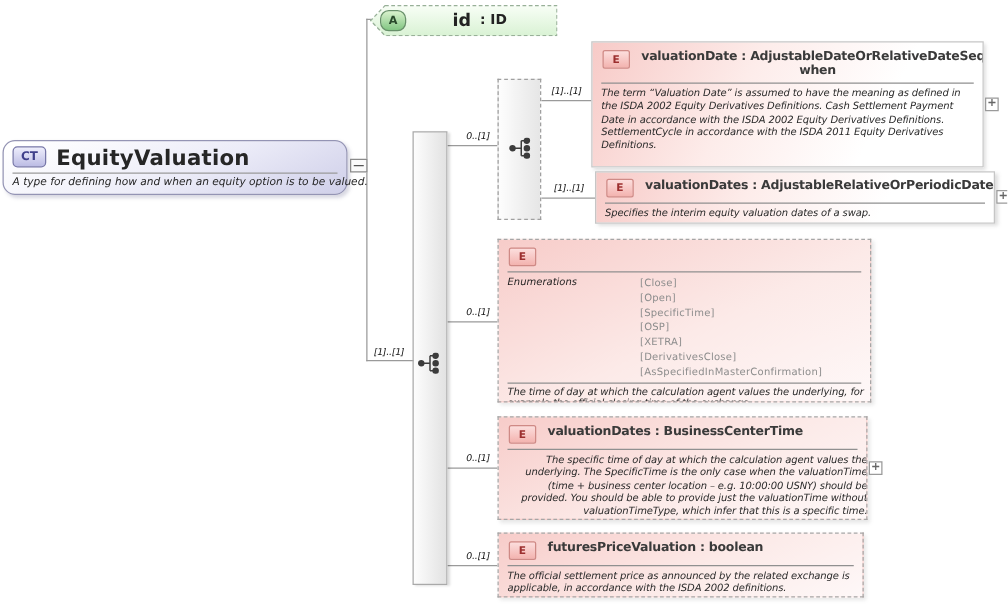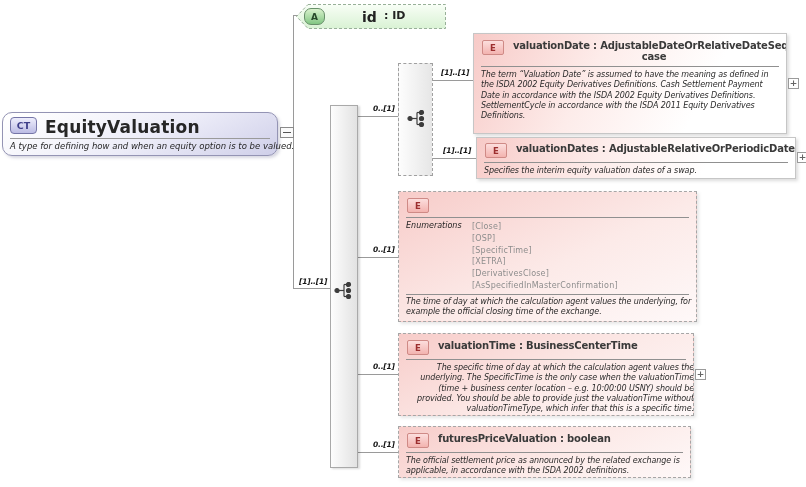--- a/index.html
+++ b/index.html
@@ -4,21 +4,21 @@
 <style>
   html,body{margin:0;padding:0;background:#fff;}
   #canvas{
     position:relative;width:806px;height:487px;overflow:hidden;background:#ffffff;
     font-family:"DejaVu Sans",sans-serif;color:#2e2e2e;
   }
   .abs{position:absolute;}
   
   .cline{position:absolute;background:#9a9a9a;}
   .card-label{
-    position:absolute;font-size:7.5px;font-weight:bold;font-style:italic;
+    position:absolute;font-size:7.5px;font-weight:normal;font-style:italic;
     color:#141414;letter-spacing:-0.2px;white-space:nowrap;
   }
   
   .ct-box{
     left:2px;top:112px;width:276px;height:44px;border:1px solid #9494b4;border-radius:10px;
     background:linear-gradient(155deg,#ffffff 5%,#ececf8 55%,#cfcfe9 100%);
     box-shadow:2px 2px 3px rgba(100,100,140,.25);box-sizing:border-box;padding:4px 7px 0 7px;
   }
   .ct-hdr{display:flex;align-items:flex-start;gap:8px;height:18px;}
   .ct-badge{
@@ -76,21 +76,21 @@
     font-weight:bold;font-size:10px;line-height:11px;color:#3a3a3a;
     letter-spacing:-0.2px;white-space:nowrap;
   }
   .title.center{flex:1;text-align:center;}
   .title.center div{white-space:nowrap;}
   .box-sep{margin:1px 7px 0 7px;background:#909090;}
   .desc{
     font-style:italic;font-size:8px;line-height:10.3px;color:#2a2a2a;
     padding:3px 7px 0 7px;letter-spacing:-0.1px;
   }
-  .enum-row{display:flex;padding:3px 7px 0 7px;font-size:8px;}
+  .enum-row{display:flex;padding:3px 7px 0 7px;font-size:8px;gap:40px;}
   .enum-label{flex:0 0 auto;width:60px;font-style:italic;color:#1f1f1f;}
   .enum-values{color:#8d8d8d;line-height:11.8px;letter-spacing:.2px;padding-left:6px;}
   .enum-sep{margin:2px 7px 0 7px;background:#909090;}
   
   .plus{
     position:absolute;width:11px;height:11px;border:1px solid #9a9a9a;background:#fff;
     box-sizing:border-box;color:#666;font-size:9px;line-height:8px;text-align:center;
     font-weight:bold;cursor:pointer;
   }
   svg{display:block;}
@@ -173,21 +173,21 @@
         <circle cx="14.5" cy="14.5" r="2"></circle>
       </g>
     </svg>
   </div>
 
   <div class="elem" style="left:473px;top:33px;width:314px;height:101px;">
     <div class="hdr">
       <div class="e-badge">E</div>
       <div class="title center">
           <div>valuationDate : AdjustableDateOrRelativeDateSequ</div>
-          <div>case</div>
+          <div>when</div>
         </div>
     </div>
     <div class="sep box-sep"></div>
     <div class="desc" style="width:302px;">The term “Valuation Date” is assumed to have the meaning as defined in the ISDA 2002 Equity Derivatives Definitions. Cash Settlement Payment Date in accordance with the ISDA 2002 Equity Derivatives Definitions. SettlementCycle in accordance with the ISDA 2011 Equity Derivatives Definitions.</div>
   </div>
   <div class="plus" style="left:788px;top:78px;">+</div>
 
   <div class="elem" style="left:476px;top:137px;width:320px;height:42px;">
     <div class="hdr tight">
       <div class="e-badge">E</div>
@@ -200,35 +200,36 @@
 
   <div class="elem dashed" style="left:398px;top:191px;width:299px;height:131px;">
     <div class="hdr">
       <div class="e-badge">E</div>
     </div>
     <div class="sep box-sep"></div>
     <div class="enum-row">
       <div class="enum-label">Enumerations</div>
       <div class="enum-values">
           <div>[Close]</div>
+          <div>[Open]</div>
+          <div>[SpecificTime]</div>
           <div>[OSP]</div>
-          <div>[SpecificTime]</div>
           <div>[XETRA]</div>
           <div>[DerivativesClose]</div>
           <div>[AsSpecifiedInMasterConfirmation]</div>
         </div>
     </div>
     <div class="sep enum-sep"></div>
     <div class="desc" style="width:288px;padding-top:2px;line-height:9.8px;">The time of day at which the calculation agent values the underlying, for example the official closing time of the exchange.</div>
   </div>
 
   <div class="elem dashed" style="left:398px;top:333px;width:296px;height:83px;">
     <div class="hdr">
       <div class="e-badge">E</div>
-      <div class="title">valuationTime : BusinessCenterTime</div>
+      <div class="title">valuationDates : BusinessCenterTime</div>
     </div>
     <div class="sep box-sep"></div>
     <div class="desc" style="width:288px;text-align:right;">The specific time of day at which the calculation agent values the underlying. The SpecificTime is the only case when the valuationTime (time + business center location – e.g. 10:00:00 USNY) should be provided. You should be able to provide just the valuationTime without valuationTimeType, which infer that this is a specific time.</div>
   </div>
   <div class="plus" style="left:695px;top:369px;">+</div>
 
   <div class="elem dashed" style="left:398px;top:426px;width:293px;height:52px;">
     <div class="hdr">
       <div class="e-badge">E</div>
       <div class="title">futuresPriceValuation : boolean</div>

